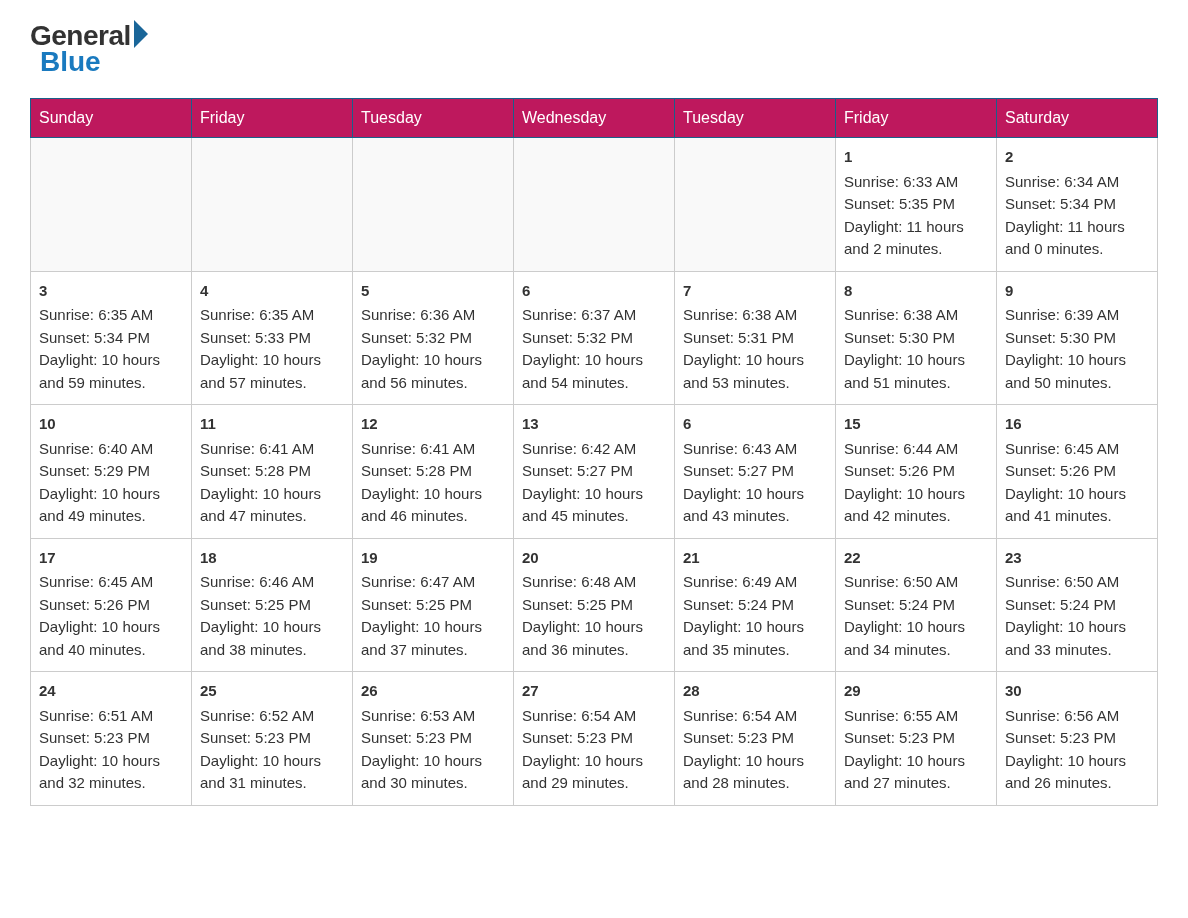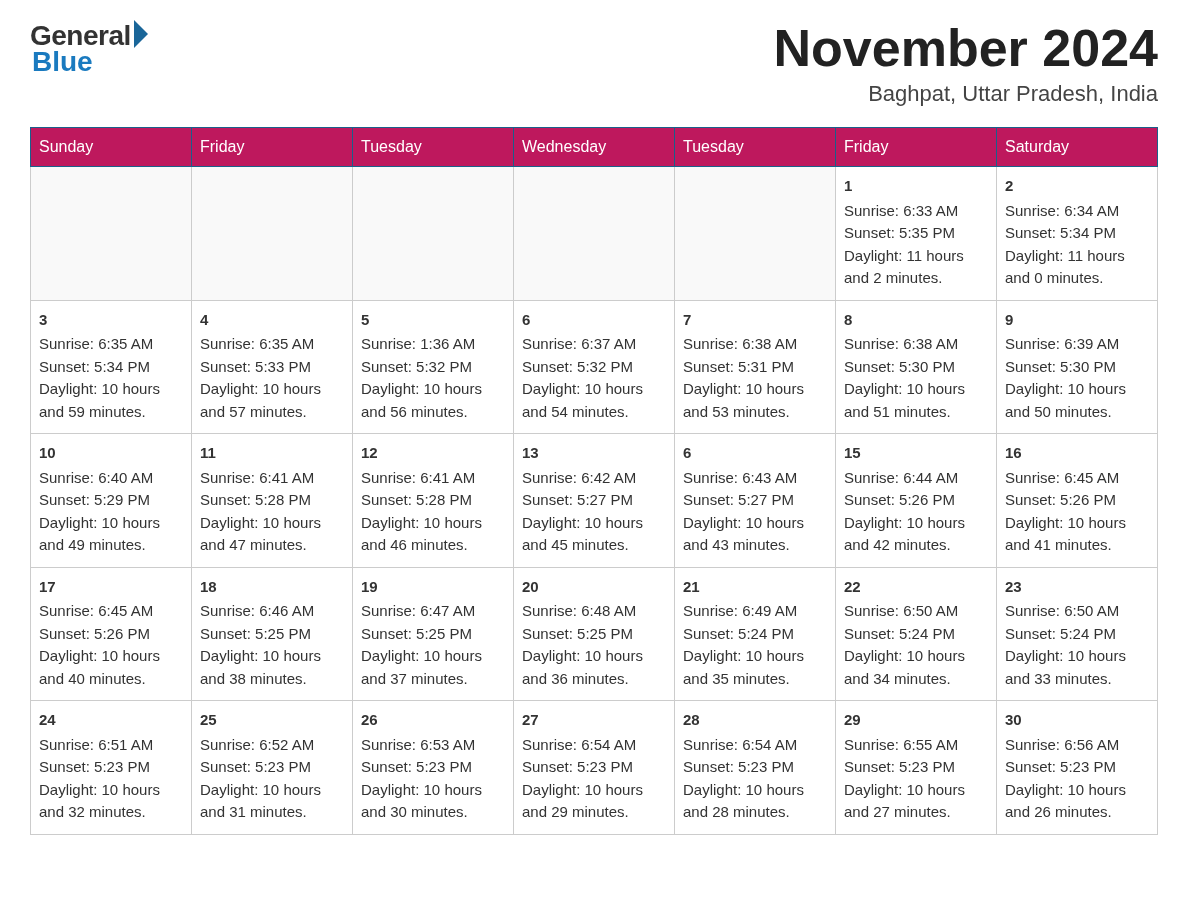--- a/index.html
+++ b/index.html
@@ -101,26 +101,22 @@
 </head>
 <body>
 
 <div class="header">
   <div class="logo">
     <div class="logo-top">
       <span class="logo-general">General</span>
       <div class="logo-triangle"></div>
     </div>
     <div style="display:flex;align-items:center;margin-top:-6px;">
-      <span style="font-size:28px;font-weight:bold;color:#1a7abf;margin-left:2px;">Blue</span>
+      <span style="font-size:28px;font-weight:bold;color:#1a7abf;margin-left:10px;">Blue</span>
     </div>
-  </div>
-  <div class="title-section">
-    <div class="month-title">November 2024</div>
-    <div class="location-title">Baghpat, Uttar Pradesh, India</div>
   </div>
 </div>
 
 <table class="calendar">
   <thead>
     <tr>
     <th>Sunday</th>
         <th>Friday</th>
         <th>Tuesday</th>
         <th>Wednesday</th>
@@ -157,21 +153,21 @@
 Daylight: 10 hours and 59 minutes.</div>
         </td>
         <td>
           <span class="day-num">4</span>
           <div class="day-info" style="white-space: pre-line;">Sunrise: 6:35 AM
 Sunset: 5:33 PM
 Daylight: 10 hours and 57 minutes.</div>
         </td>
         <td>
           <span class="day-num">5</span>
-          <div class="day-info" style="white-space: pre-line;">Sunrise: 1:36 AM
+          <div class="day-info" style="white-space: pre-line;">Sunrise: 6:36 AM
 Sunset: 5:32 PM
 Daylight: 10 hours and 56 minutes.</div>
         </td>
         <td>
           <span class="day-num">6</span>
           <div class="day-info" style="white-space: pre-line;">Sunrise: 6:37 AM
 Sunset: 5:32 PM
 Daylight: 10 hours and 54 minutes.</div>
         </td>
         <td>

